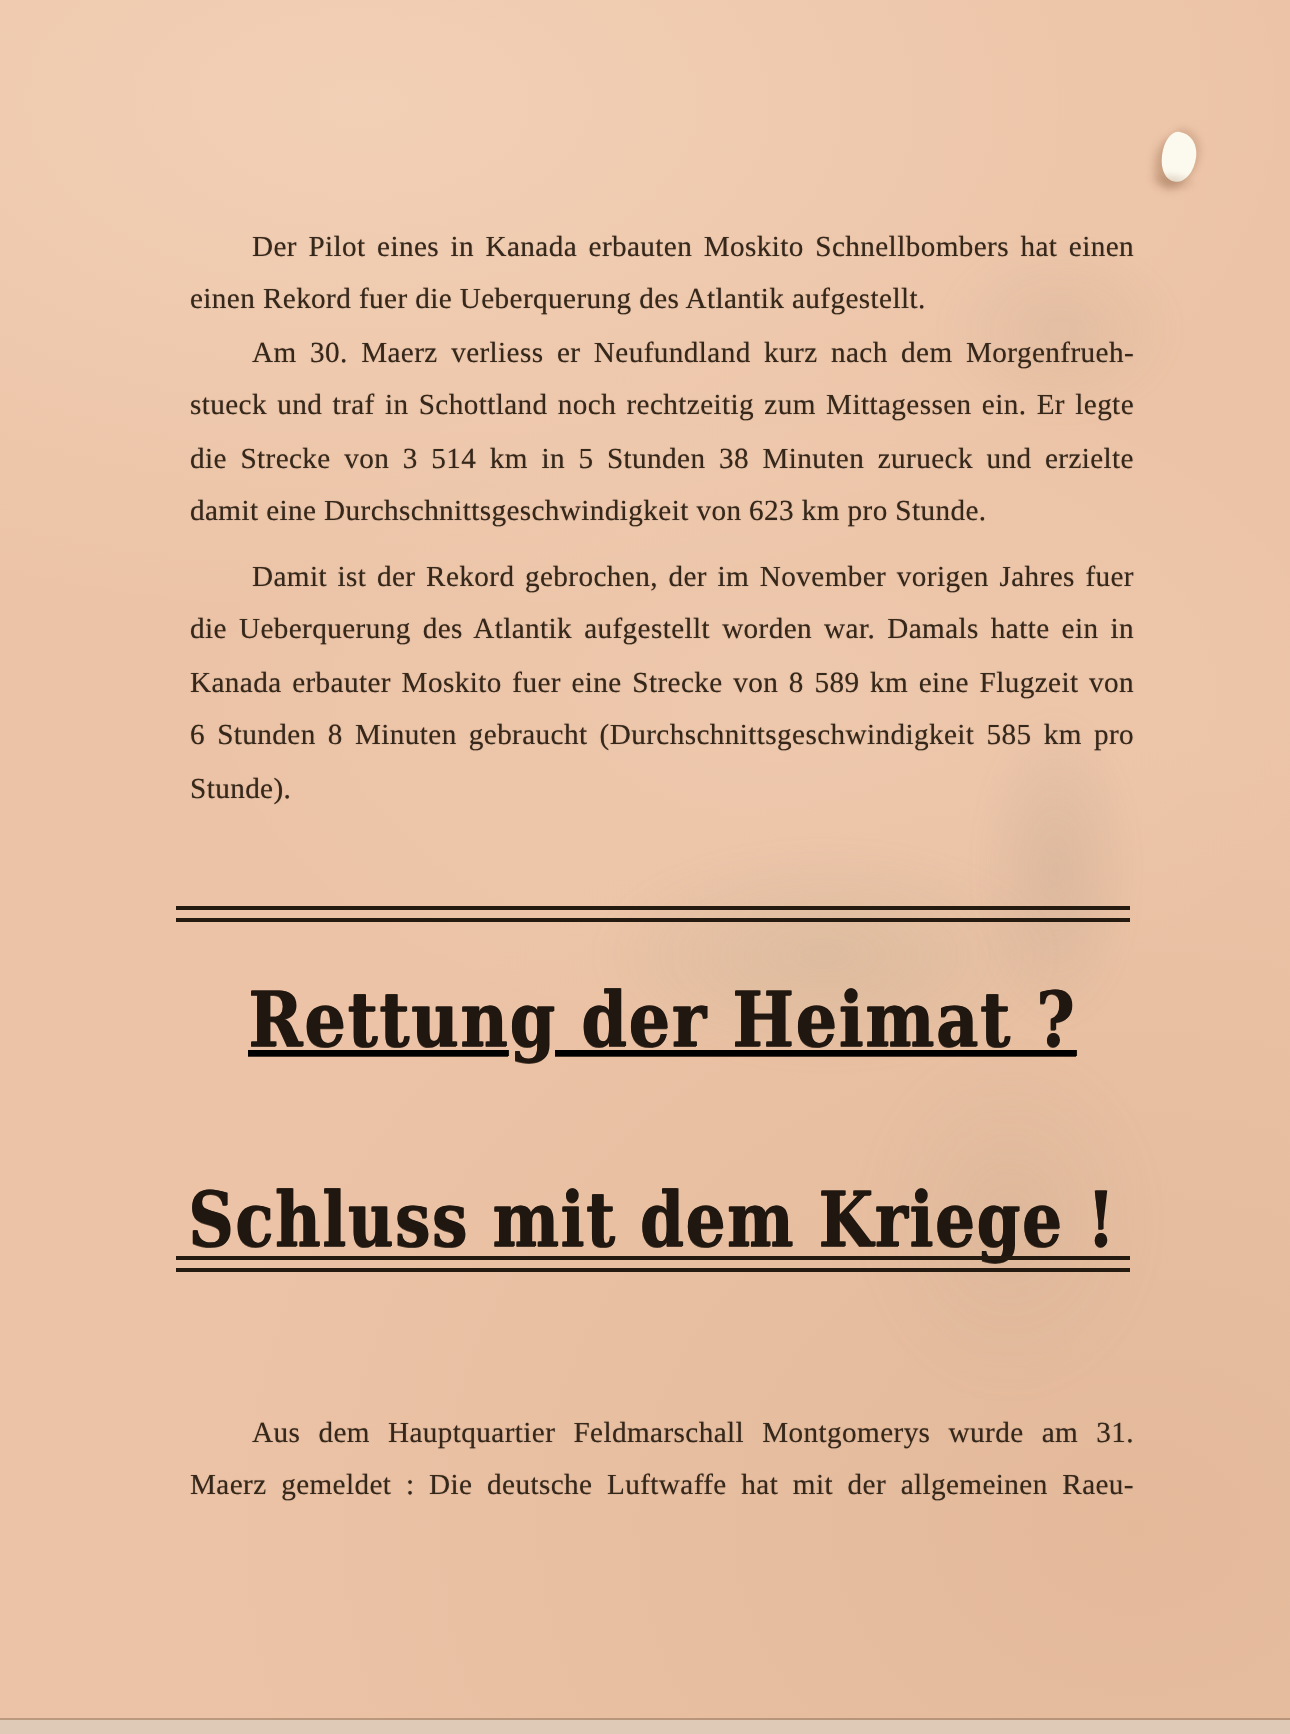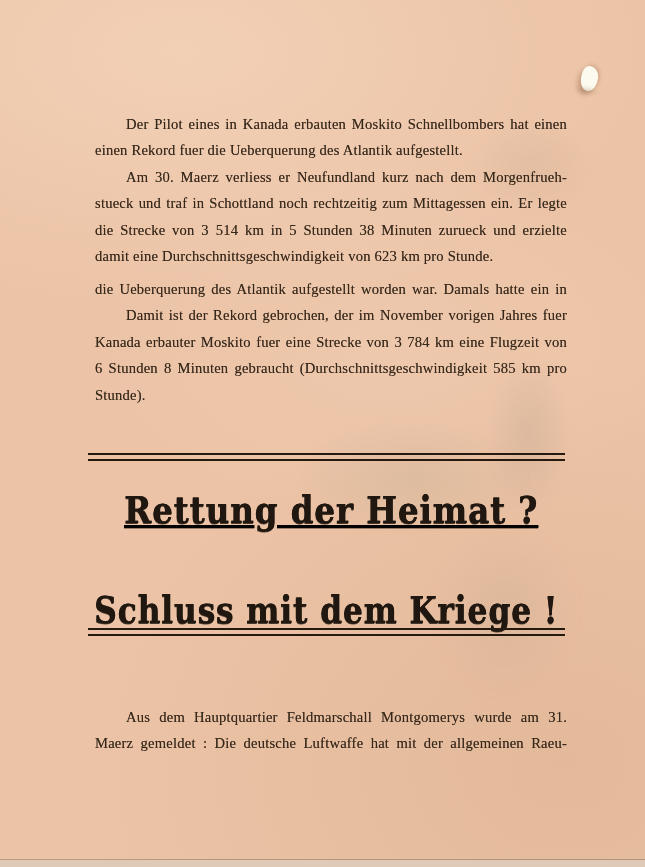--- a/index.html
+++ b/index.html
@@ -110,23 +110,23 @@
     </div>
 
     <div class="para p2">
       <div class="line jline ind" style="word-spacing: 2.87326px;">Am 30. Maerz verliess er Neufundland kurz nach dem Morgenfrueh-</div>
       <div class="line jline" style="word-spacing: 1.29545px;">stueck und traf in Schottland noch rechtzeitig zum Mittagessen ein. Er legte</div>
       <div class="line jline" style="word-spacing: 2.91587px; text-align: center;">die Strecke von 3 514 km in 5 Stunden 38 Minuten zurueck und erzielte</div>
       <div class="line rag">damit eine Durchschnittsgeschwindigkeit von 623 km pro Stunde.</div>
     </div>
 
     <div class="para p3">
+      <div class="line jline ind" style="word-spacing: 1.46406px;">Damit ist der Rekord gebrochen, der im November vorigen Jahres fuer</div>
       <div class="line jline" style="word-spacing: 2.17344px;">die Ueberquerung des Atlantik aufgestellt worden war. Damals hatte ein in</div>
-      <div class="line jline ind" style="word-spacing: 1.46406px;">Damit ist der Rekord gebrochen, der im November vorigen Jahres fuer</div>
-      <div class="line jline" style="word-spacing: 1.45703px;">Kanada erbauter Moskito fuer eine Strecke von 3 784 km eine Flugzeit von</div>
+      <div class="line jline" style="word-spacing: 1.45703px;">Kanada erbauter Moskito fuer eine Strecke von 8 589 km eine Flugzeit von</div>
       <div class="line jline" style="word-spacing: 2.22852px;">6 Stunden 8 Minuten gebraucht (Durchschnittsgeschwindigkeit 585 km pro</div>
       <div class="line rag">Stunde).</div>
     </div>
 
     <div class="para p4">
       <div class="line jline ind" style="word-spacing: 5.23884px;">Aus dem Hauptquartier Feldmarschall Montgomerys wurde am 31.</div>
       <div class="line jline" style="word-spacing: 3.46094px;">Maerz gemeldet : Die deutsche Luftwaffe hat mit der allgemeinen Raeu-</div>
     </div>
 
   </div>

